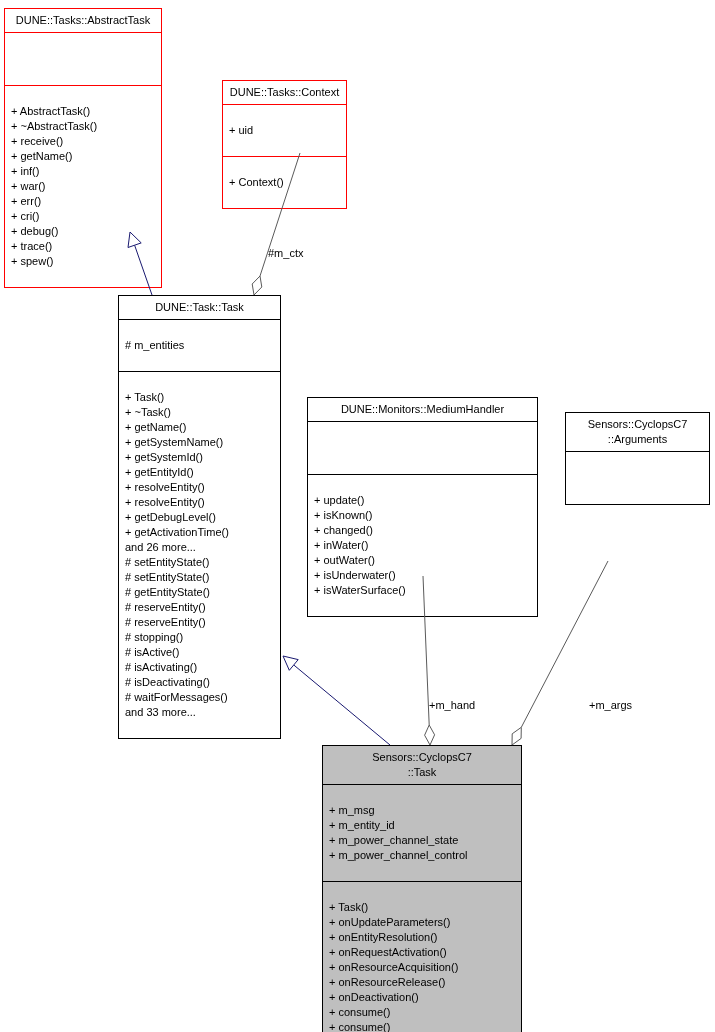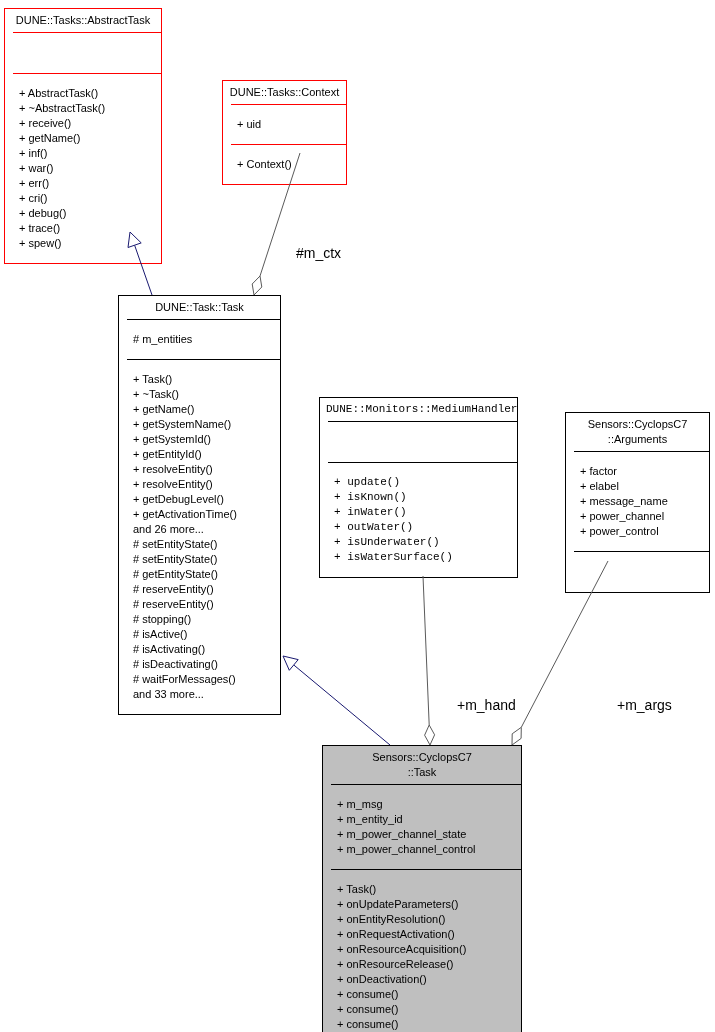--- a/index.html
+++ b/index.html
@@ -22,41 +22,39 @@
   .uml-box.red { border-color: #ff0000; }
   .uml-box.gray { background: #bfbfbf; }
   .uml-title {
     text-align: center;
     padding: 4px 6px;
     line-height: 15px;
     white-space: pre-line;
   }
   .uml-sec {
     border-top: 1px solid #000000;
-    padding: 12px 0;
-    margin-left: 8px;
+    padding: 18px 0;
   }
   .uml-box.red .uml-sec { border-top-color: #ff0000; }
   .uml-sec.empty { height: 16px; }
   .member {
     line-height: 15px;
     padding: 0 6px;
     white-space: nowrap;
   }
   .edge-label {
     position: absolute;
-    font-size: 14px;
+    font-size: 11px;
     line-height: 14px;
     white-space: nowrap;
-    padding-left: 28px;
   }
   #box-abstract-task  { left: 4px;   top: 8px;   width: 158px; }
   #box-context        { left: 222px; top: 80px;  width: 125px; }
   #box-task           { left: 118px; top: 295px; width: 163px; }
-  #box-medium-handler { left: 319px; top: 397px; width: 199px; font-family: Liberation Mono, monospace; }
+  #box-medium-handler { left: 307px; top: 397px; width: 231px; }
   #box-arguments      { left: 565px; top: 412px; width: 145px; }
   #box-cyclops-task   { left: 322px; top: 745px; width: 200px; }
   #label-m-ctx  { left: 268px; top: 246px; }
   #label-m-hand { left: 429px; top: 698px; }
   #label-m-args { left: 541px; top: 698px; margin-left: 48px; }
   #edge-layer {
     position: absolute;
     left: 0; top: 0;
     width: 715px; height: 1032px;
     pointer-events: none;
@@ -127,37 +125,31 @@
       <div class="member">and 33 more...</div>
     </div>
 </div>
 
 <div class="uml-box" id="box-medium-handler">
   <div class="uml-title">DUNE::Monitors::MediumHandler</div>
   <div class="uml-sec empty"></div>
   <div class="uml-sec">
       <div class="member">+ update()</div>
       <div class="member">+ isKnown()</div>
+      <div class="member">+ changed()</div>
       <div class="member">+ inWater()</div>
       <div class="member">+ outWater()</div>
       <div class="member">+ isUnderwater()</div>
       <div class="member">+ isWaterSurface()</div>
     </div>
 </div>
 
 <div class="uml-box" id="box-arguments">
   <div class="uml-title">Sensors::CyclopsC7
 ::Arguments</div>
-  <div class="uml-sec">
-      <div class="member">+ factor</div>
-      <div class="member">+ elabel</div>
-      <div class="member">+ message_name</div>
-      <div class="member">+ power_channel</div>
-      <div class="member">+ power_control</div>
-    </div>
   <div class="uml-sec empty"></div>
 </div>
 
 <div class="uml-box gray" id="box-cyclops-task">
   <div class="uml-title">Sensors::CyclopsC7
 ::Task</div>
   <div class="uml-sec">
       <div class="member">+ m_msg</div>
       <div class="member">+ m_entity_id</div>
       <div class="member">+ m_power_channel_state</div>

